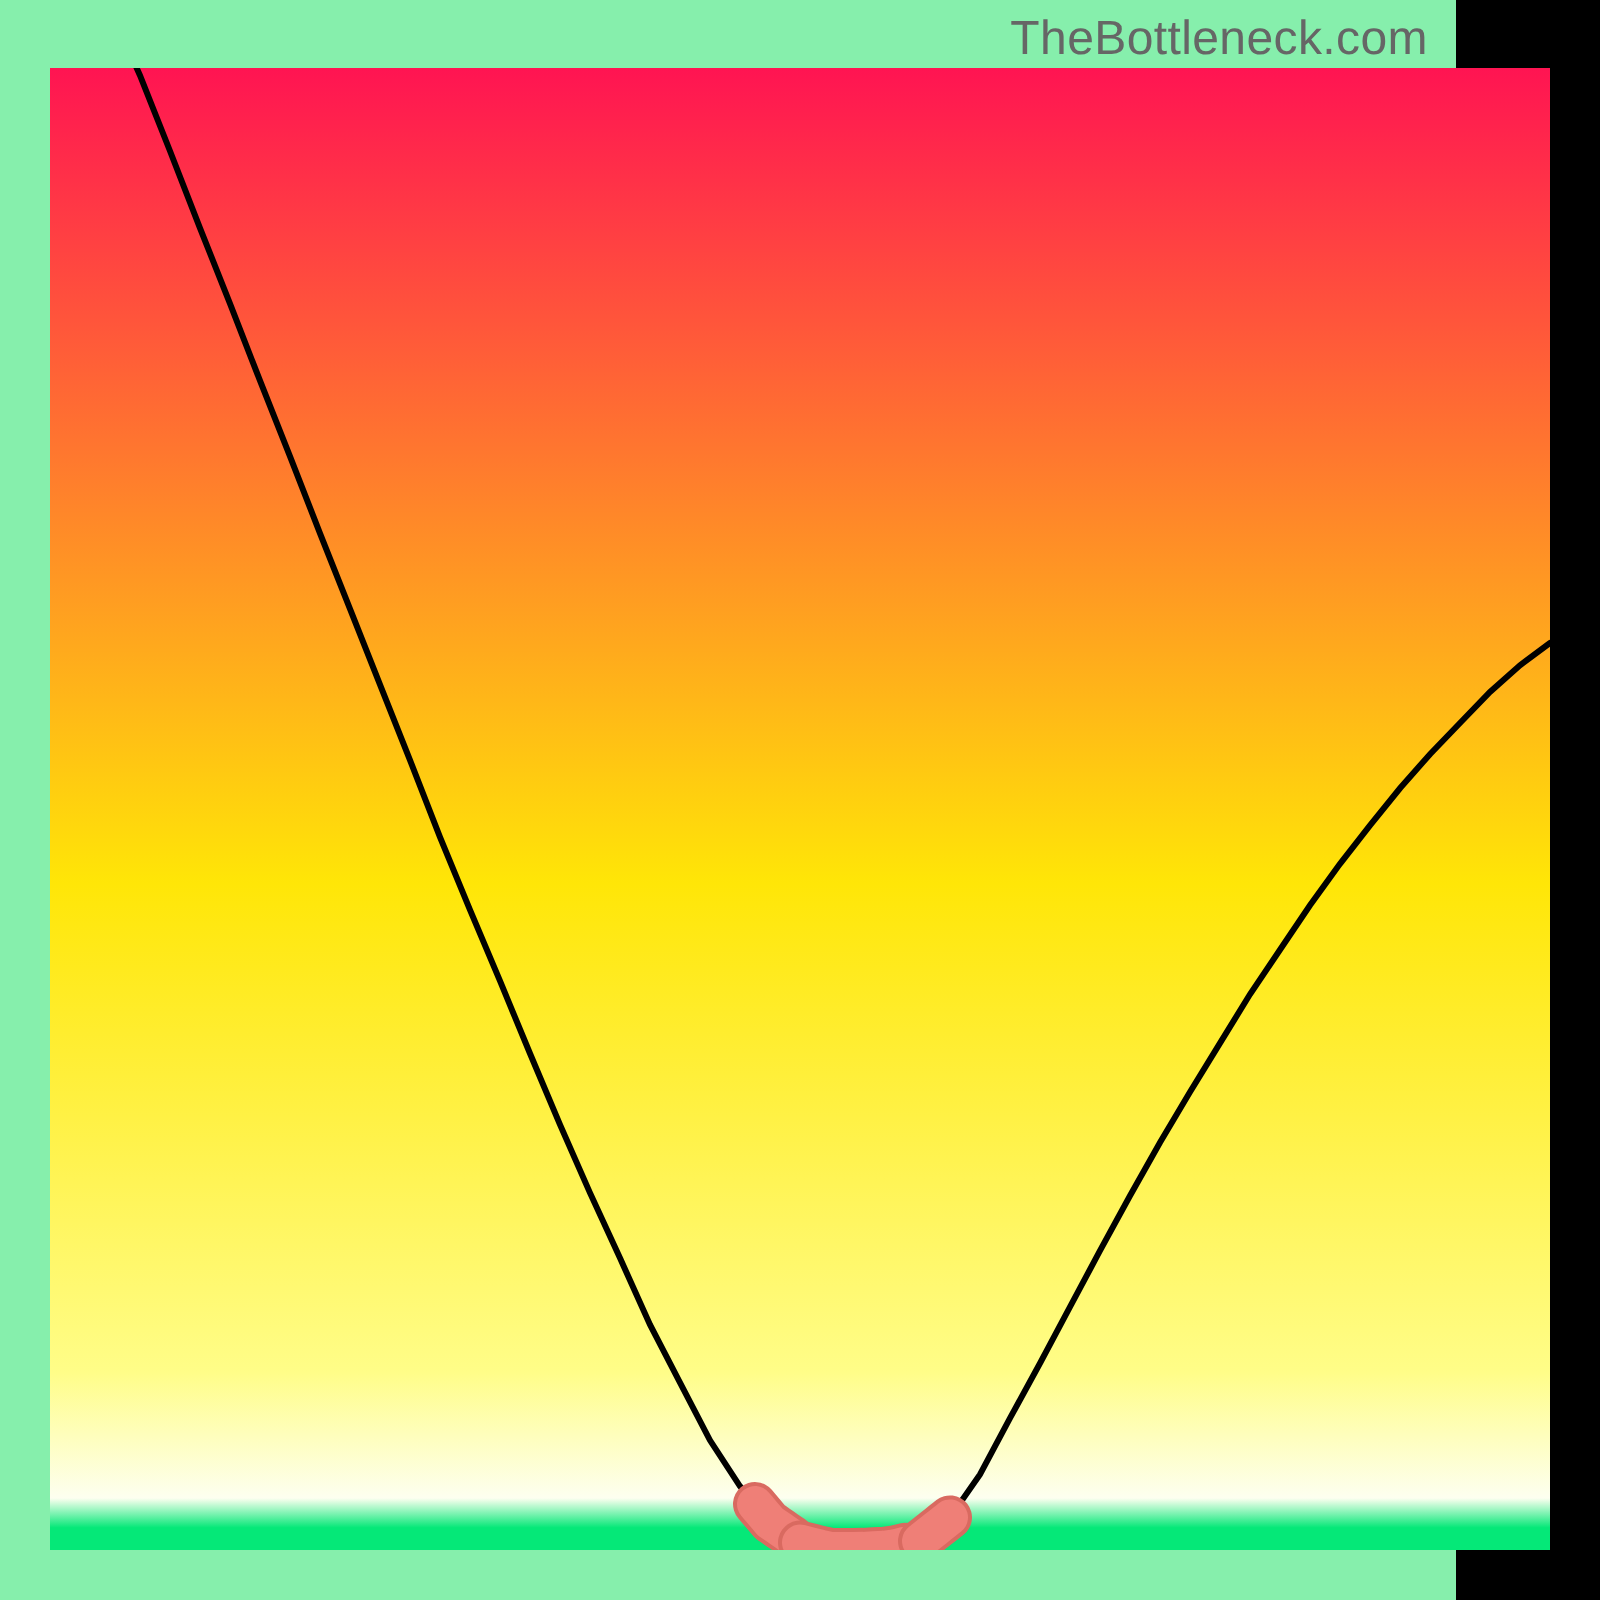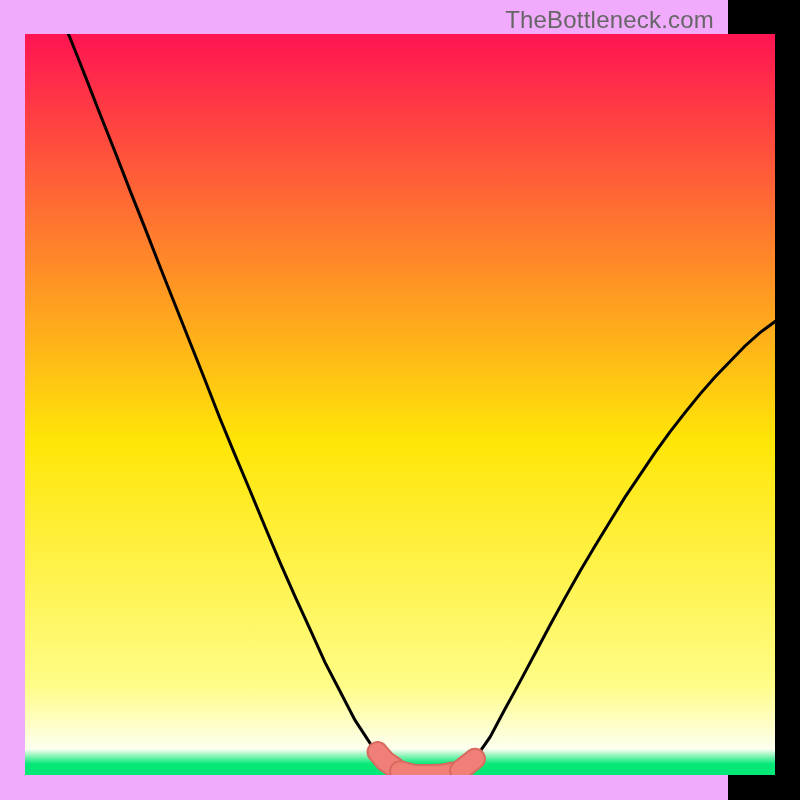--- a/index.html
+++ b/index.html
@@ -8,21 +8,21 @@
     width: 800px;
     height: 800px;
     background: #000;
     overflow: hidden;
     font-family: Arial, Helvetica, sans-serif;
   }
   .frame {
     position: relative;
     width: 728px;
     height: 800px;
-    background: #f0abfc;
+    background: #86efac;
   }
   .attribution {
     position: absolute;
     top: 6px;
     right: 14px;
     color: #666666;
     font-size: 24px;
     font-weight: 500;
     letter-spacing: 0.2px;
     user-select: none;

